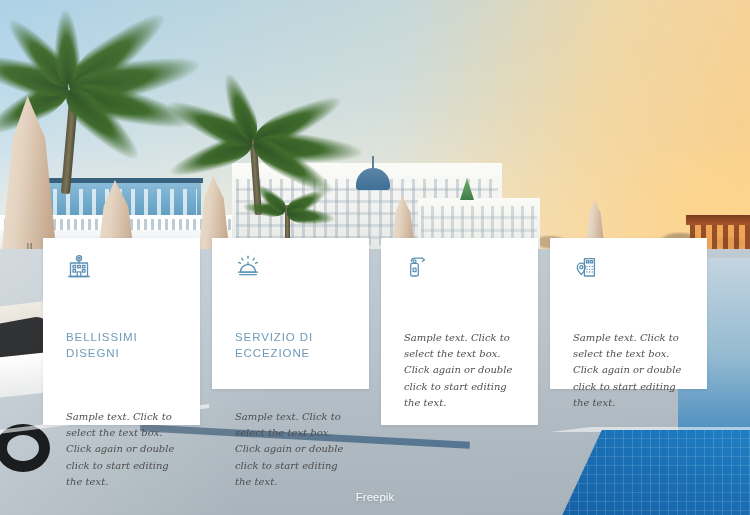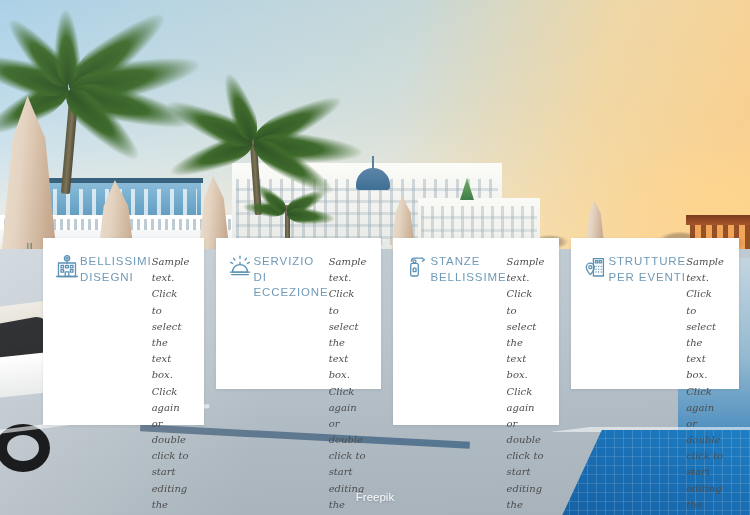--- a/index.html
+++ b/index.html
@@ -246,23 +246,24 @@
 
   
   .cards {
     position: absolute; left: 43px; top: 238px;
     width: 664px; height: 187px;
     display: flex; gap: 12px;
   }
   .card {
     flex: 1 1 0;
     background: #ffffff;
-    padding: 16px 15px 14px 11px;
-    display: flex; flex-direction: row;
+    padding: 16px 15px 14px 23px;
+    display: flex; flex-direction: column;
     box-shadow: 0 1px 3px rgba(30,50,70,.10);
+    gap: 38px;
   }
   .card.tall { height: 187px; }
   .card.short { height: 151px; }
   .card-icon { width: 26px; height: 26px; margin-bottom: 12px; }
   .card-icon svg { display: block; width: 26px; height: 26px; }
   .card-title {
     color: #6f9ab7;
     font-size: 11.5px;
     letter-spacing: .9px;
     line-height: 1.35;
@@ -431,36 +432,34 @@
     <div class="card tall">
       <div class="card-icon">
         <svg viewBox="0 0 26 26" fill="none" stroke="#5b91b5" stroke-width="1.3" stroke-linecap="round" stroke-linejoin="round">
           <path d="M7.4 7.2c0-1.7 1.4-3 3.1-3h7.8"></path>
           <path d="M18.3 4.2l2.2 1.5-2.2 1.5"></path>
           <circle cx="10.5" cy="7.3" r="1.5"></circle>
           <path d="M8.3 9.4h4.4a1.6 1.6 0 0 1 1.6 1.6v9.4a1.6 1.6 0 0 1-1.6 1.6H8.3a1.6 1.6 0 0 1-1.6-1.6V11a1.6 1.6 0 0 1 1.6-1.6z"></path>
           <path d="M9.2 14.2h2.8v3.4H9.2z"></path>
         </svg>
       </div>
-      <div class="card-title">STANZE BELLISSIME</div>
       <div class="card-text">Sample text. Click to select the text box. Click again or double click to start editing the text.</div>
     </div>
 
     <div class="card short">
       <div class="card-icon">
         <svg viewBox="0 0 26 26" fill="none" stroke="#5b91b5" stroke-width="1.3" stroke-linecap="round" stroke-linejoin="round">
           <path d="M11.4 4.6h10v17.4h-10z"></path>
           <rect x="13.4" y="6.6" width="2.3" height="2.3"></rect>
           <rect x="17.2" y="6.6" width="2.3" height="2.3"></rect>
           <path d="M14 12.4h.1M16.6 12.4h.1M19.2 12.4h.1M14 15.2h.1M16.6 15.2h.1M19.2 15.2h.1M14 18h.1M16.6 18h.1M19.2 18h.1"></path>
           <path d="M8.3 9.2c2.2 0 4 1.8 4 4 0 2.9-4 7.4-4 7.4s-4-4.5-4-7.4c0-2.2 1.8-4 4-4z"></path>
           <circle cx="8.3" cy="13.2" r="1.5"></circle>
         </svg>
       </div>
-      <div class="card-title">STRUTTURE PER EVENTI</div>
       <div class="card-text">Sample text. Click to select the text box. Click again or double click to start editing the text.</div>
     </div>
 
   </div>
 
   <div class="credit">
     <a class="link" href="#">Freepik</a>
   </div>
 
 </div>

